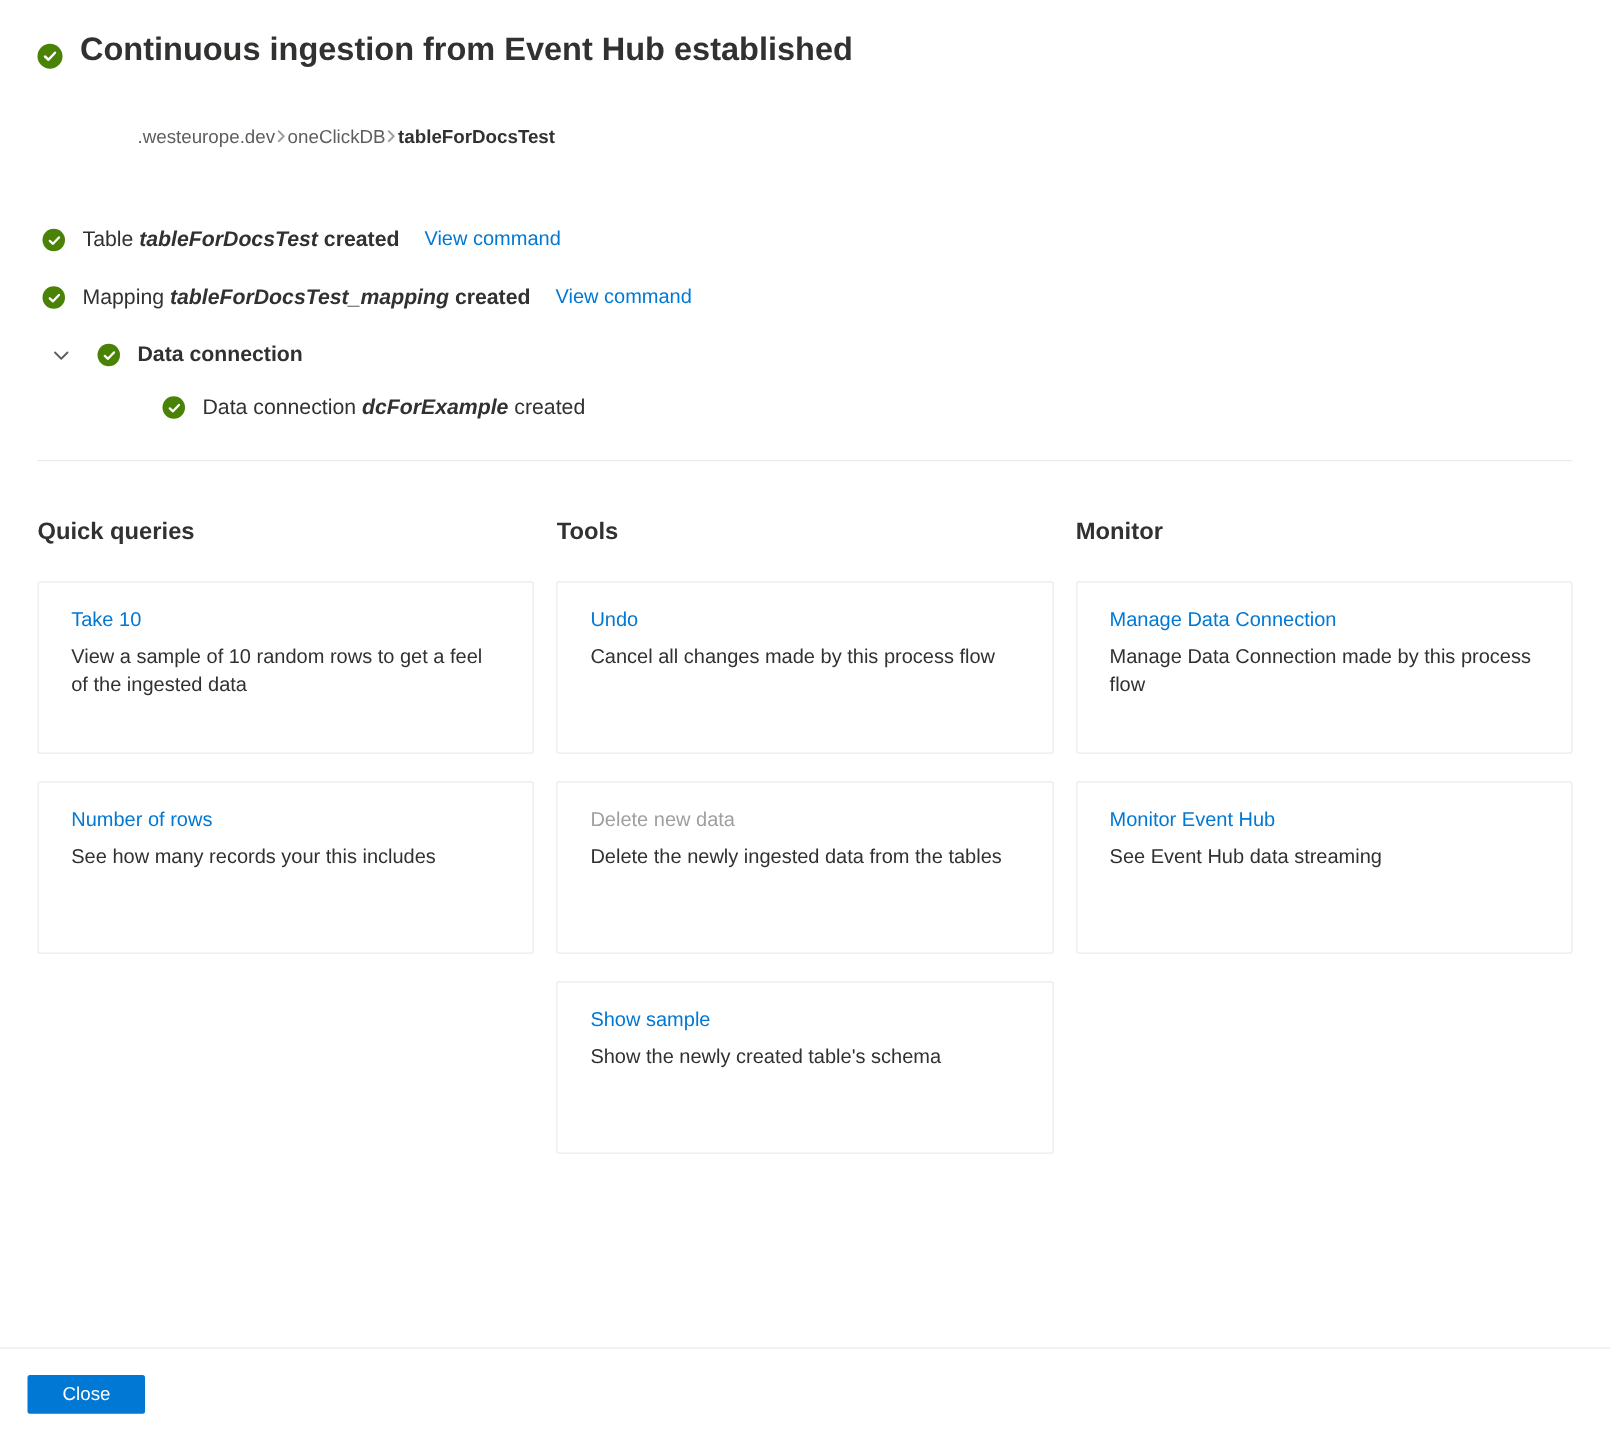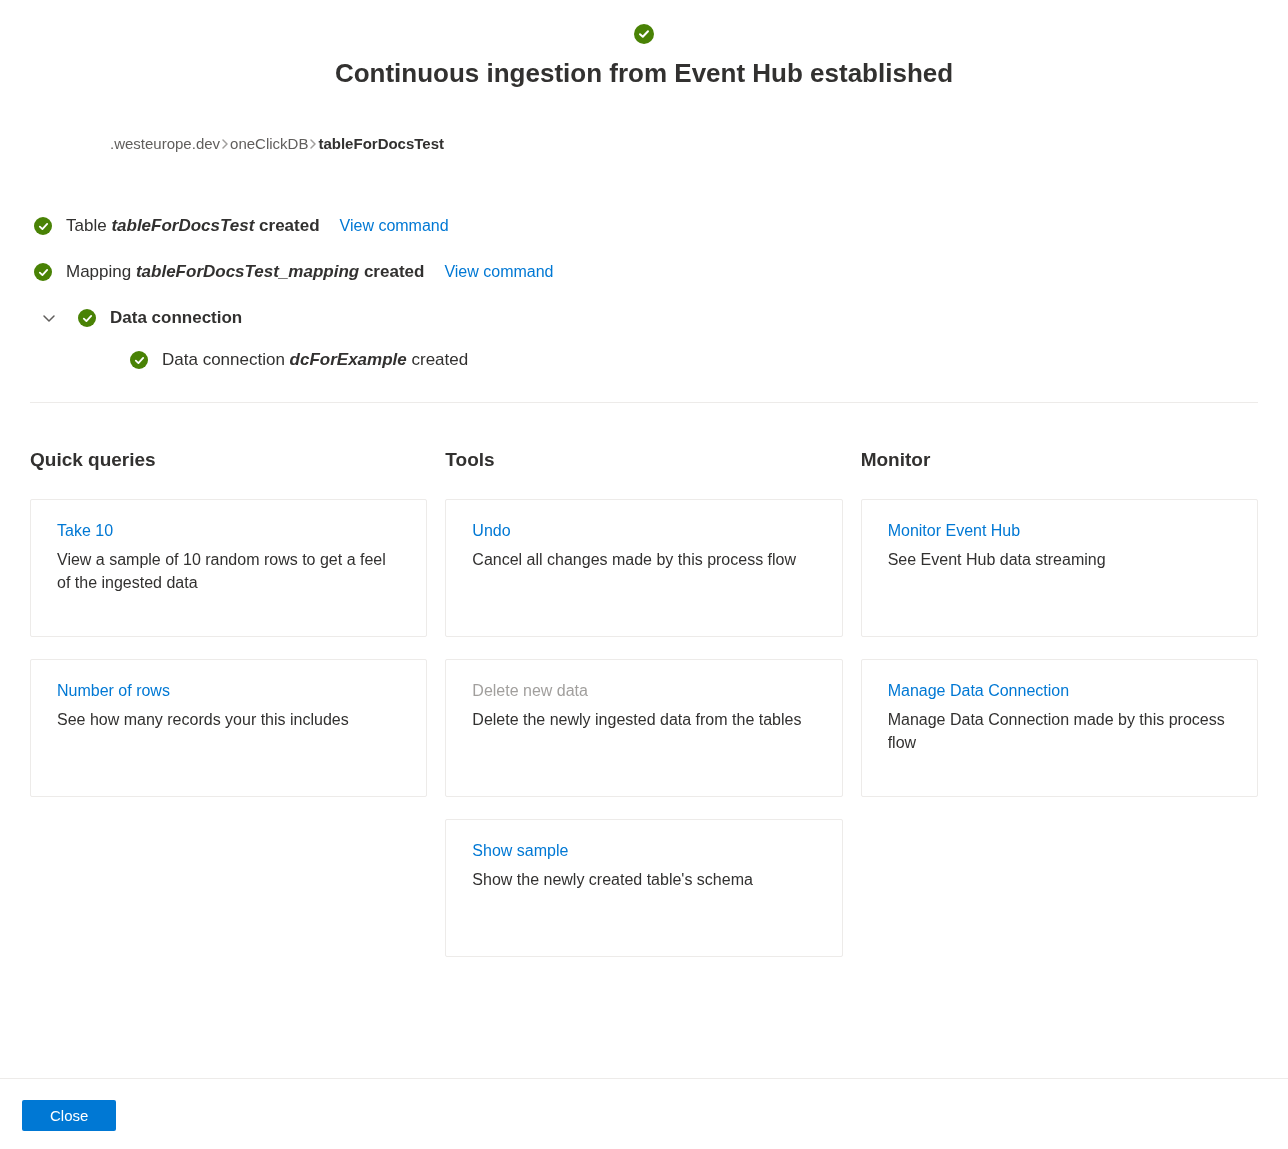--- a/index.html
+++ b/index.html
@@ -5,21 +5,21 @@
     * { box-sizing: border-box; margin: 0; padding: 0; }
     body {
       font-family: "Segoe UI", -apple-system, BlinkMacSystemFont, sans-serif;
       background: #fff;
       color: #323130;
       width: 1288px;
       height: 1149px;
       position: relative;
     }
     .container { padding: 24px 30px 0; }
-    .header { display: flex; align-items: center; gap: 14px; margin-bottom: 46px; flex-direction: column; }
+    .header { display: flex; align-items: flex-end; gap: 14px; margin-bottom: 46px; }
     .header h1 { font-size: 26px; font-weight: 600; color: #323130; }
     .check-icon {
       display: inline-flex; align-items: center; justify-content: center;
       width: 20px; height: 20px; border-radius: 50%;
       background: #498205; flex-shrink: 0;
     }
     .check-icon svg { width: 12px; height: 12px; }
     .check-small {
       display: inline-flex; align-items: center; justify-content: center;
       width: 18px; height: 18px; border-radius: 50%;
@@ -183,26 +183,26 @@
       </div>
       <div class="card">
         <div class="card-title">Show sample</div>
         <div class="card-desc">Show the newly created table's schema</div>
       </div>
     </div>
 
     <div class="col">
       <h2>Monitor</h2>
       <div class="card">
+        <div class="card-title">Manage Data Connection</div>
+        <div class="card-desc">Manage Data Connection made by this process flow</div>
+      </div>
+      <div class="card">
         <div class="card-title">Monitor Event Hub</div>
         <div class="card-desc">See Event Hub data streaming</div>
-      </div>
-      <div class="card">
-        <div class="card-title">Manage Data Connection</div>
-        <div class="card-desc">Manage Data Connection made by this process flow</div>
       </div>
     </div>
 
   </div>
 
 </div>
 
 <div class="bottom-divider"></div>
 <div class="footer">
   <button class="close-btn">Close</button>

